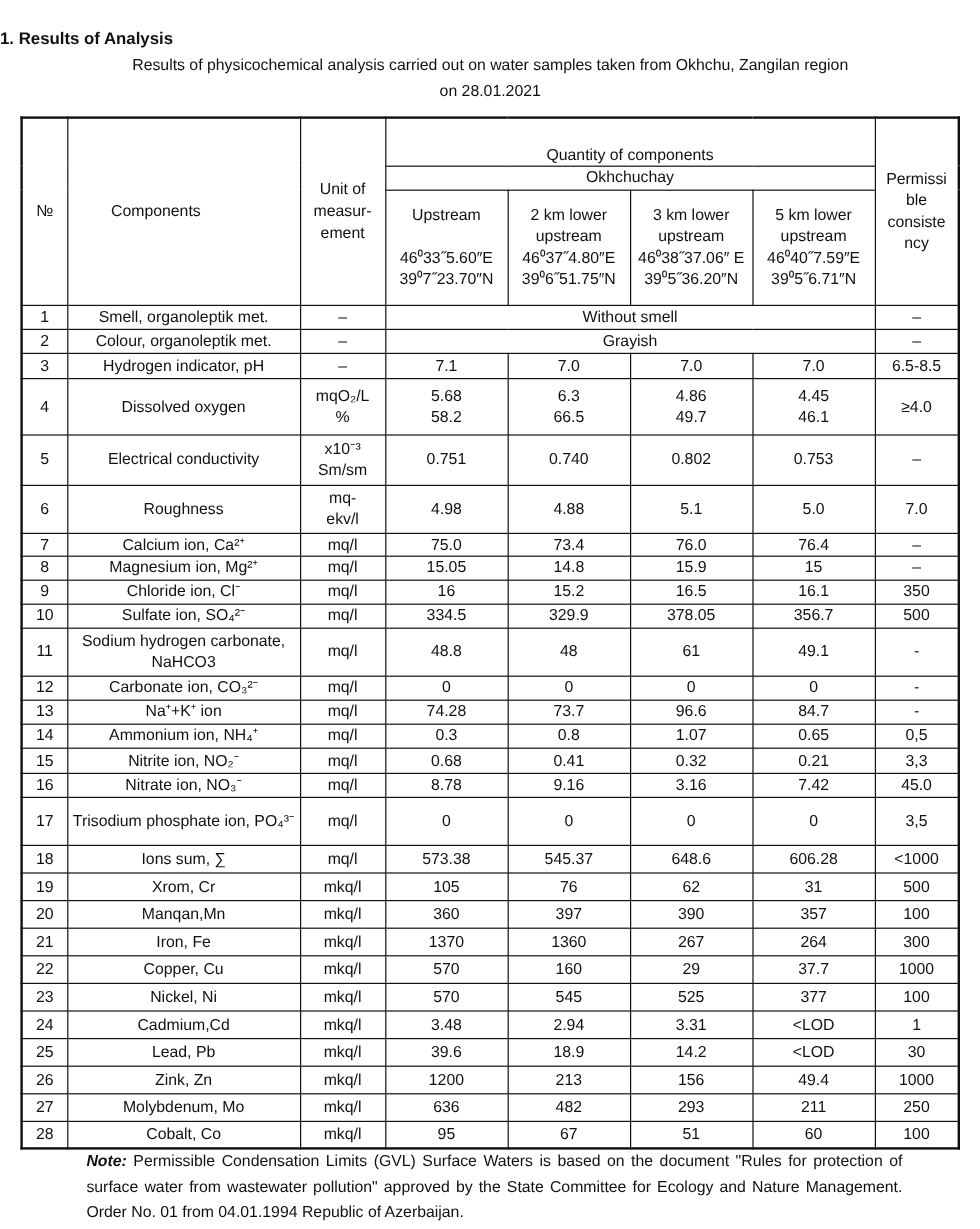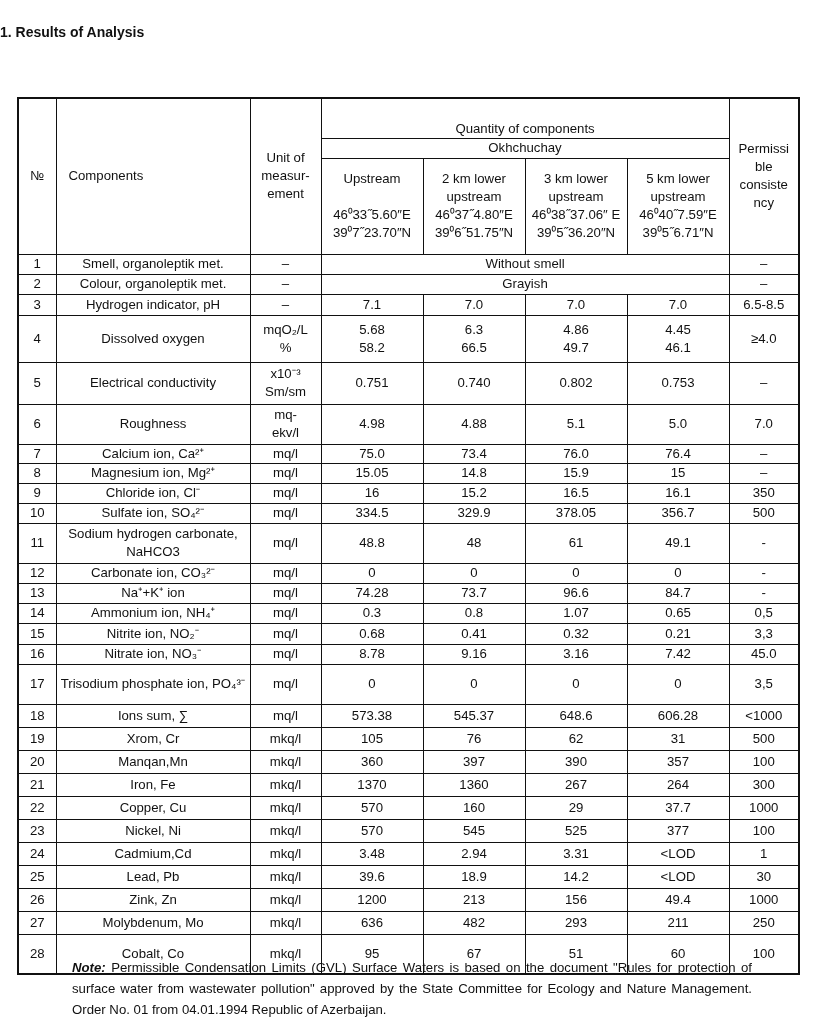--- a/index.html
+++ b/index.html
@@ -21,37 +21,39 @@
   .pad-top { padding-top: 2px; }
   .note { position: absolute; top: 957px; left: 72px; width: 680px; font-size: 13.2px;
           line-height: 21px; text-align: justify; }
   .note b { font-style: italic; }
 </style>
 </head>
 <body>
 
 <div class="title">1.  Results of Analysis</div>
 <div class="subtitle">
+  <div>Results of physicochemical analysis carried out on water samples taken from Okhchu, Zangilan region</div>
+  <div>on 28.01.2021</div>
 </div>
 
 <table class="results">
   <colgroup>
     <col style="width:38px">
       <col style="width:194px">
       <col style="width:71px">
     <col style="width:102px">
       <col style="width:102px">
       <col style="width:102px">
       <col style="width:102px">
     <col style="width:70px">
   </colgroup>
   <thead>
     <tr style="height:40px">
       <th rowspan="3">№</th>
-      <th rowspan="3" style="text-align:left;padding-left:12px">Components</th>
+      <th rowspan="3" style="text-align:left;padding-left:36px">Components</th>
       <th rowspan="3">Unit of measur-ement</th>
       <th colspan="4" style="vertical-align:bottom">Quantity of components</th>
       <th rowspan="3">Permissi ble consiste ncy</th>
     </tr>
     <tr style="height:20px">
       <th colspan="4">Okhchuchay</th>
     </tr>
     <tr style="height:96px" id="site-row">
         <th class="hdr">
           <div style="margin-bottom: 18px;">Upstream</div>
@@ -594,21 +596,21 @@
           <div>482</div>
         </td>
         <td>
           <div>293</div>
         </td>
         <td>
           <div>211</div>
         </td>
         <td>250</td>
       </tr>
-      <tr style="height: 40px; padding-left: 32px;">
+      <tr style="height: 23px; padding-left: 32px;">
         <td>28</td>
         <td class="comp">Cobalt, Co</td>
         <td>
           <div>mkq/l</div>
         </td>
         <td>
           <div>95</div>
         </td>
         <td>
           <div>67</div>

